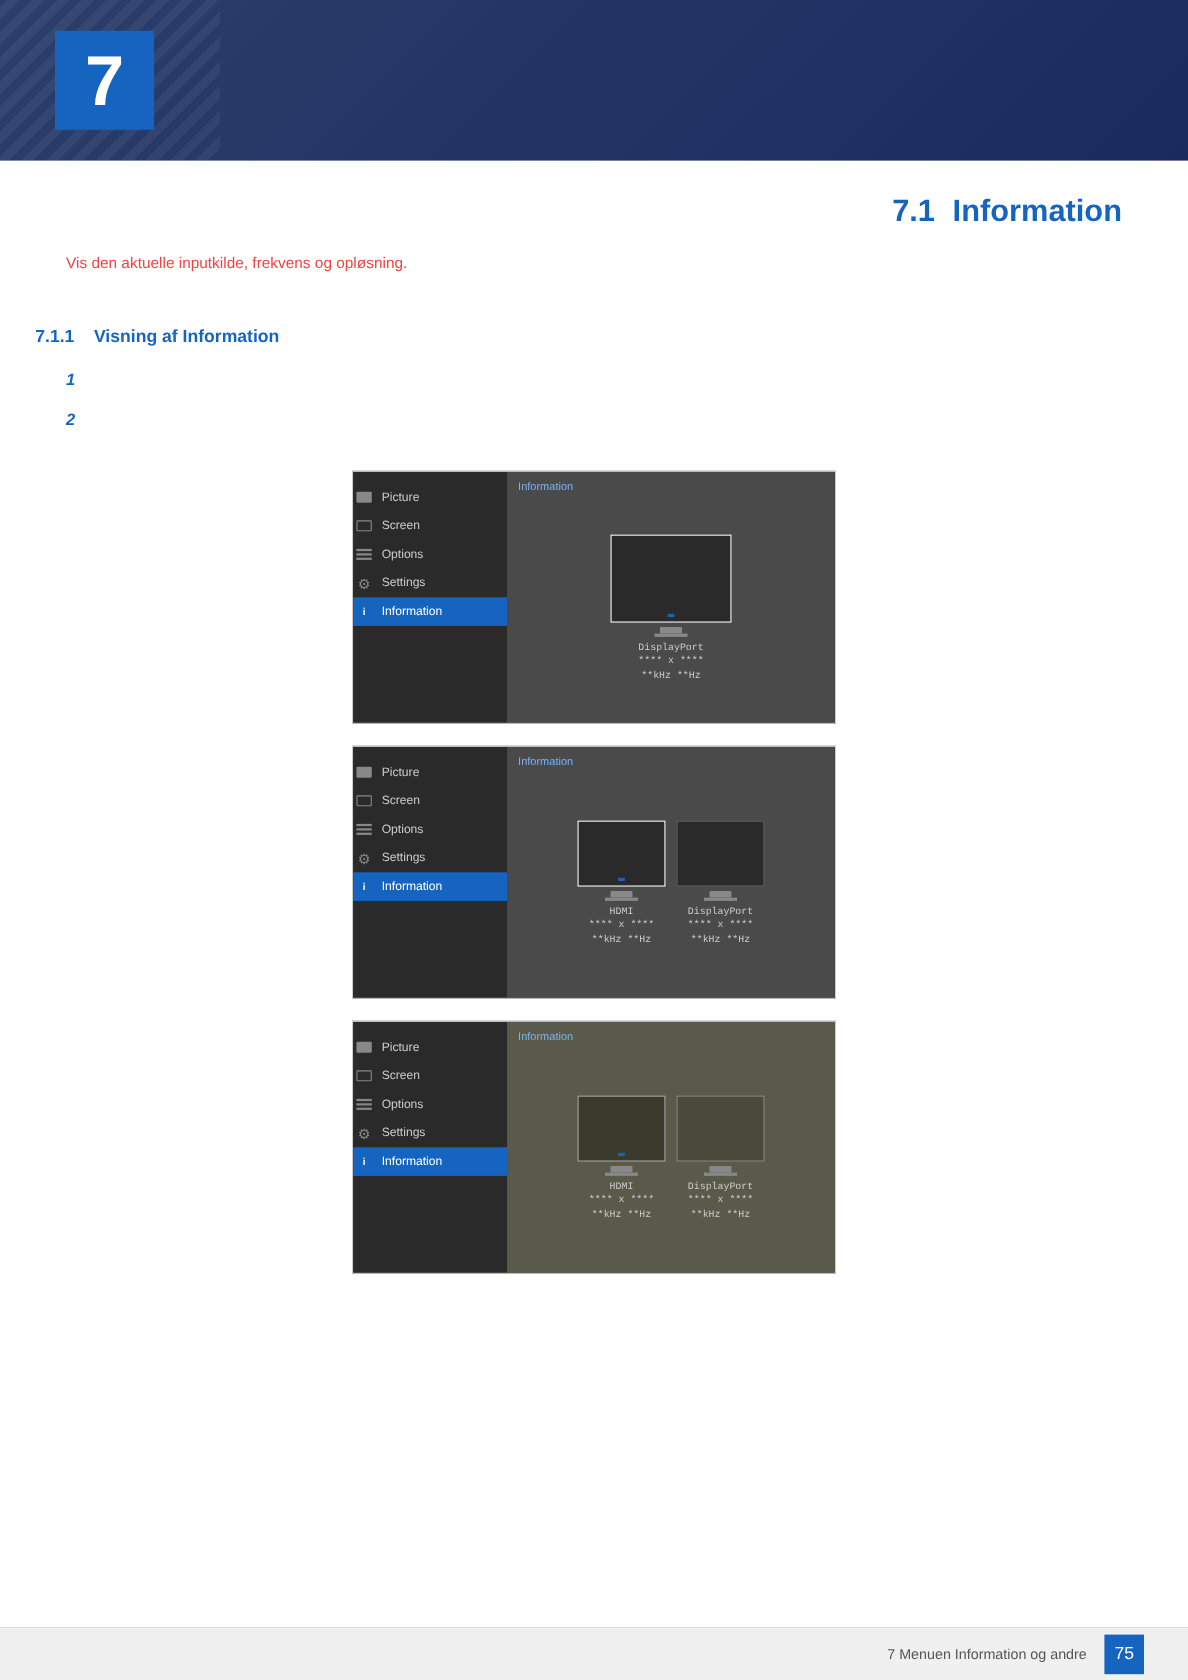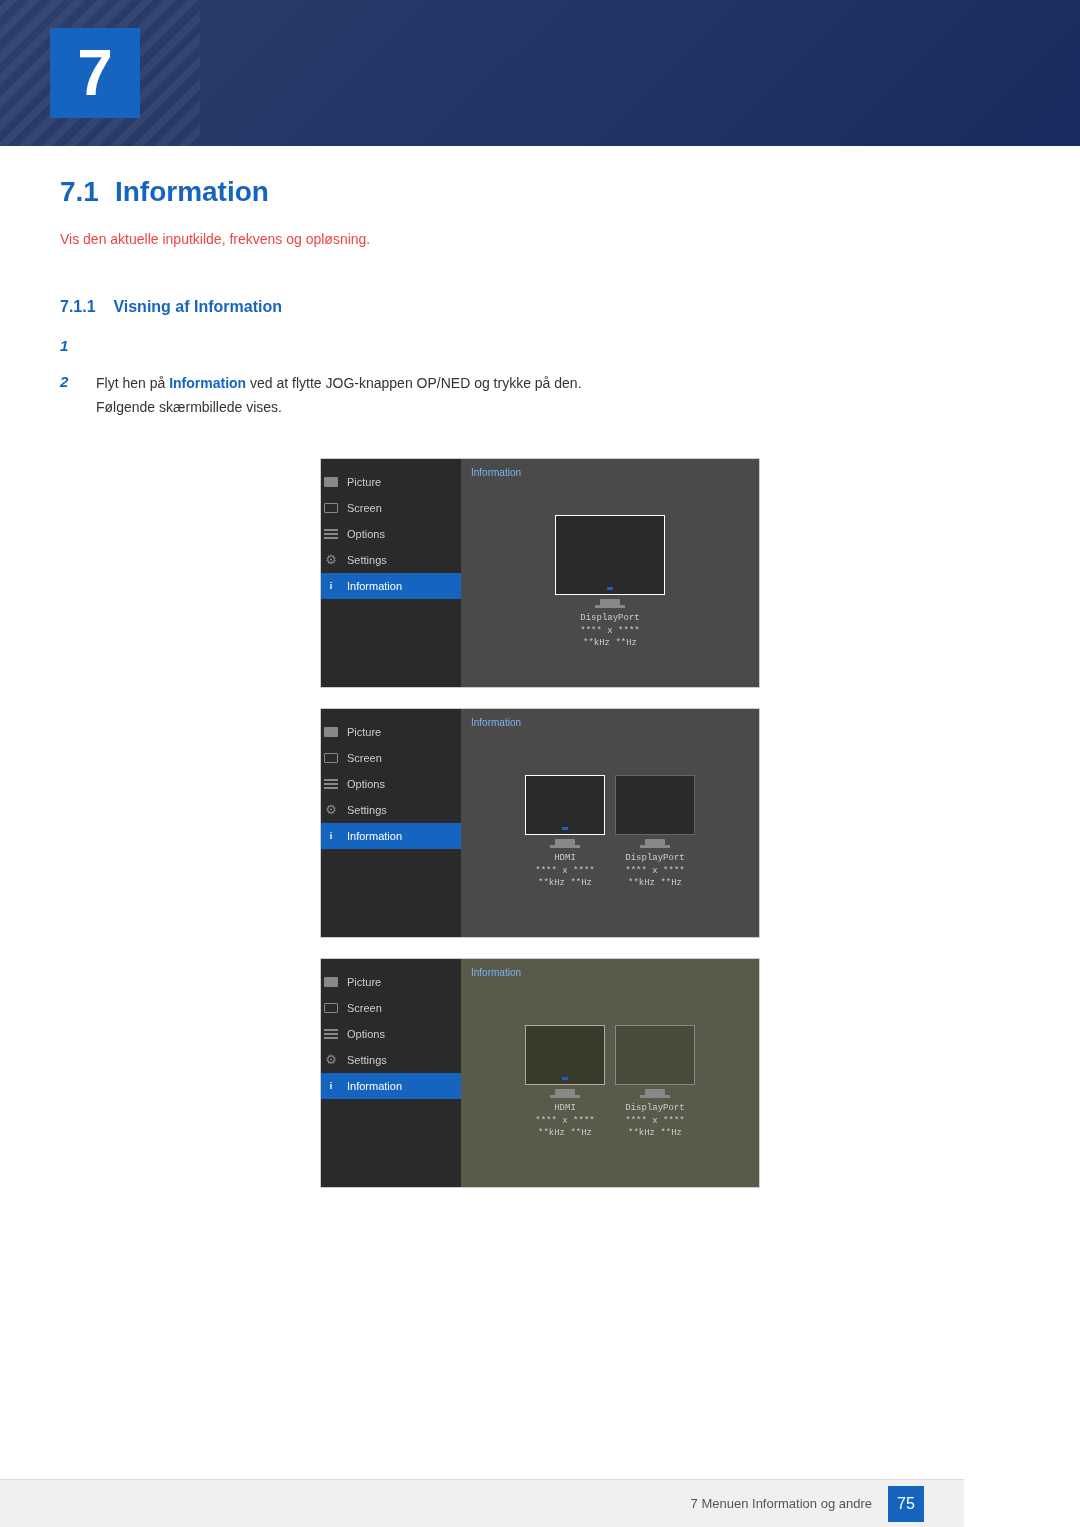--- a/index.html
+++ b/index.html
@@ -81,38 +81,39 @@
     }
 
     .section-71-title {
       font-size: 28px;
       font-weight: bold;
       color: #1565c0;
       margin-bottom: 20px;
       display: flex;
       align-items: baseline;
       gap: 16px;
+      justify-content: flex-end;
     }
 
     .section-71-number {
       font-size: 28px;
       font-weight: bold;
       color: #1565c0;
     }
 
     .section-description {
       font-size: 14px;
       color: #ef4444;
       margin-bottom: 28px;
       line-height: 1.6;
     }
 
     
     .subsection-711 {
-      padding: 0 60px;
+      padding: 0 32px;
     }
 
     .subsection-title {
       font-size: 16px;
       font-weight: bold;
       color: #1565c0;
       margin-bottom: 20px;
     }
 
     
@@ -335,21 +336,21 @@
       line-height: 1.4;
       font-family: Liberation Mono, monospace;
     }
 
     
     .page-footer {
       position: fixed;
       bottom: 0;
       left: 0;
       right: 0;
-      width: 964px;
+      width: 1080px;
       height: 48px;
       background: #f0f0f0;
       display: flex;
       align-items: center;
       justify-content: flex-end;
       padding: 0 40px;
       border-top: 1px solid #ddd;
     }
 
     .footer-text {
@@ -418,24 +419,20 @@
       <span>Visning af Information</span>
     </div>
   </div>
 
   <div class="steps">
     <div class="step">
       <span class="step-number">1</span>
     </div>
     <div class="step">
       <span class="step-number">2</span>
-      <div class="step-content">
-        Flyt hen på <span class="highlight">Information</span> ved at flytte JOG-knappen OP/NED og trykke på den.<br>
-        Følgende skærmbillede vises.
-      </div>
     </div>
   </div>
 
   <div class="screenshots">
 
     <div class="monitor-screenshot">
 
       <div class="menu-panel">
         <div class="menu-item">
           <div class="menu-icon">

